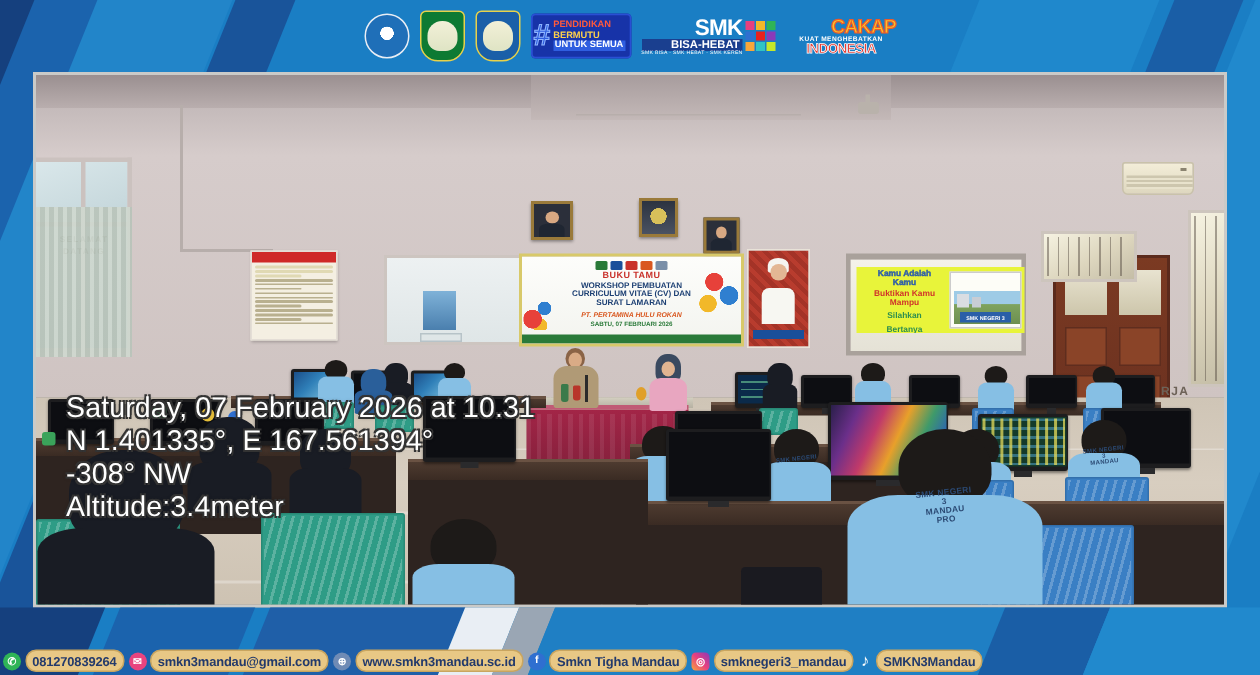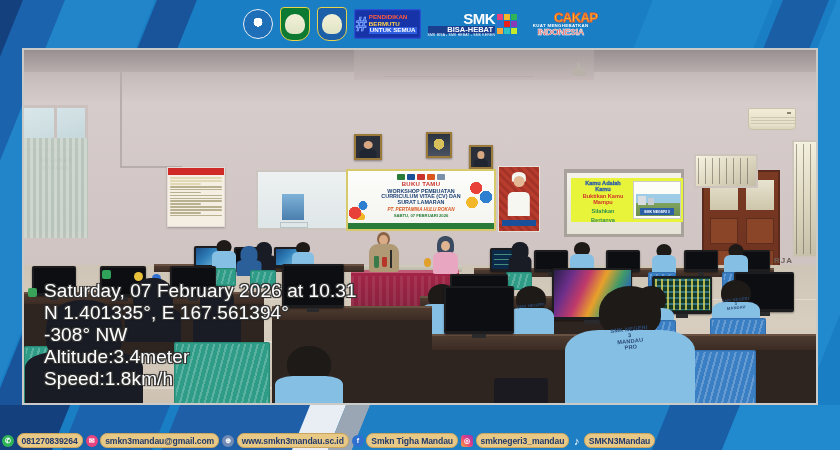--- a/index.html
+++ b/index.html
@@ -841,26 +841,25 @@
     <div class="desk-front" style="left:248px;top:270px;width:160px;height:88px;z-index:2;"></div>
     <div class="monitor" style="left:258px;top:214px;width:62px;height:44px;z-index:2;">
         <div class="scr"></div>
         <div class="stand"></div>
       </div>
 
     <div style="position:absolute;left:750px;top:206px;width:40px;font-size:8px;font-weight:bold;color:#6d6258;letter-spacing:1px;">RJA</div>
 
   </div>
 
-  <div id="gps" style="left:20px;top:230px;">
+  <div id="gps" style="left:20px;top:212px;">
     <div>Saturday, 07 February 2026 at 10.31</div>
     <div>N 1.401335°, E 167.561394°</div>
     <div>-308° NW</div>
     <div>Altitude:3.4meter</div>
-    <div>Speed:1.8km/h</div>
   </div>
 </div>
 
 <div id="footer">
   <div class="fstripe" style="left:-60px;top:-10px;width:120px;height:70px;background:#15407e;"></div>
   <div class="fstripe" style="left:70px;top:-10px;width:90px;height:70px;background:#1b63ad;"></div>
   <div class="fstripe" style="left:170px;top:-10px;width:130px;height:70px;background:#1f5fa8;"></div>
   <div class="fstripe" style="left:300px;top:-10px;width:36px;height:70px;background:#e9eef4;"></div>
   <div class="fstripe" style="left:336px;top:-10px;width:24px;height:70px;background:#9aa6b4;"></div>
   <div class="fstripe" style="left:360px;top:-10px;width:300px;height:70px;background:#1f7fc4;"></div>

